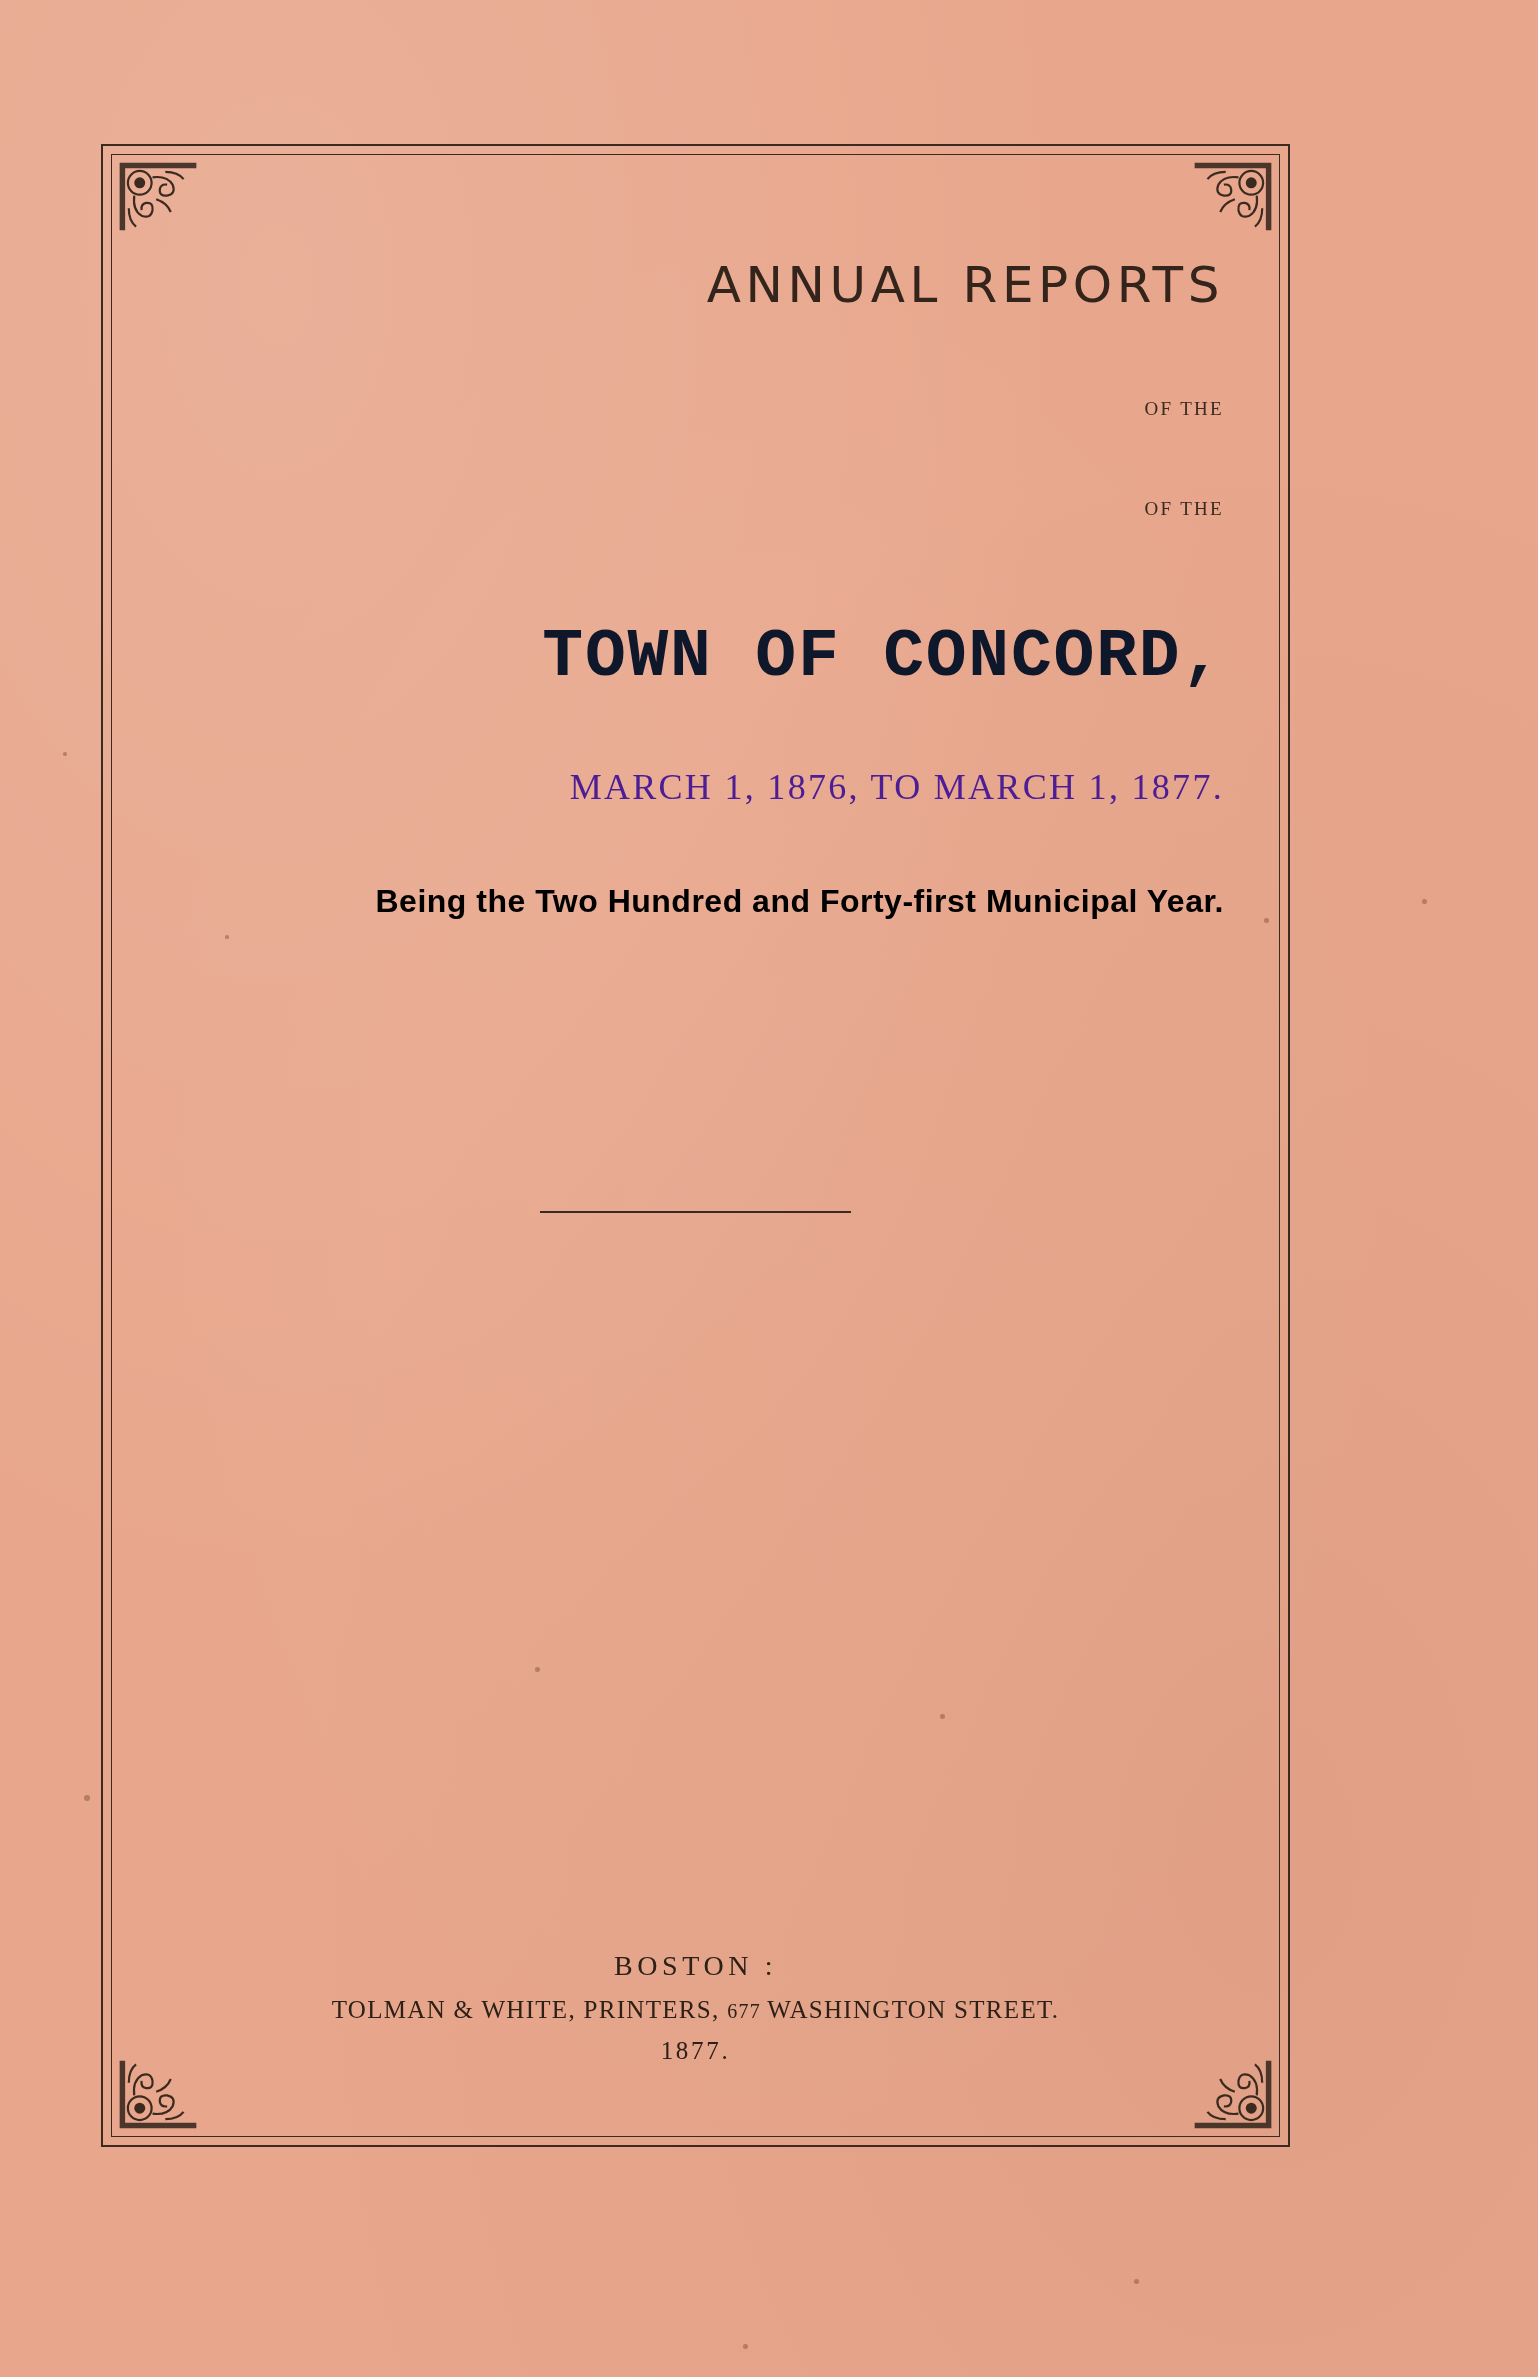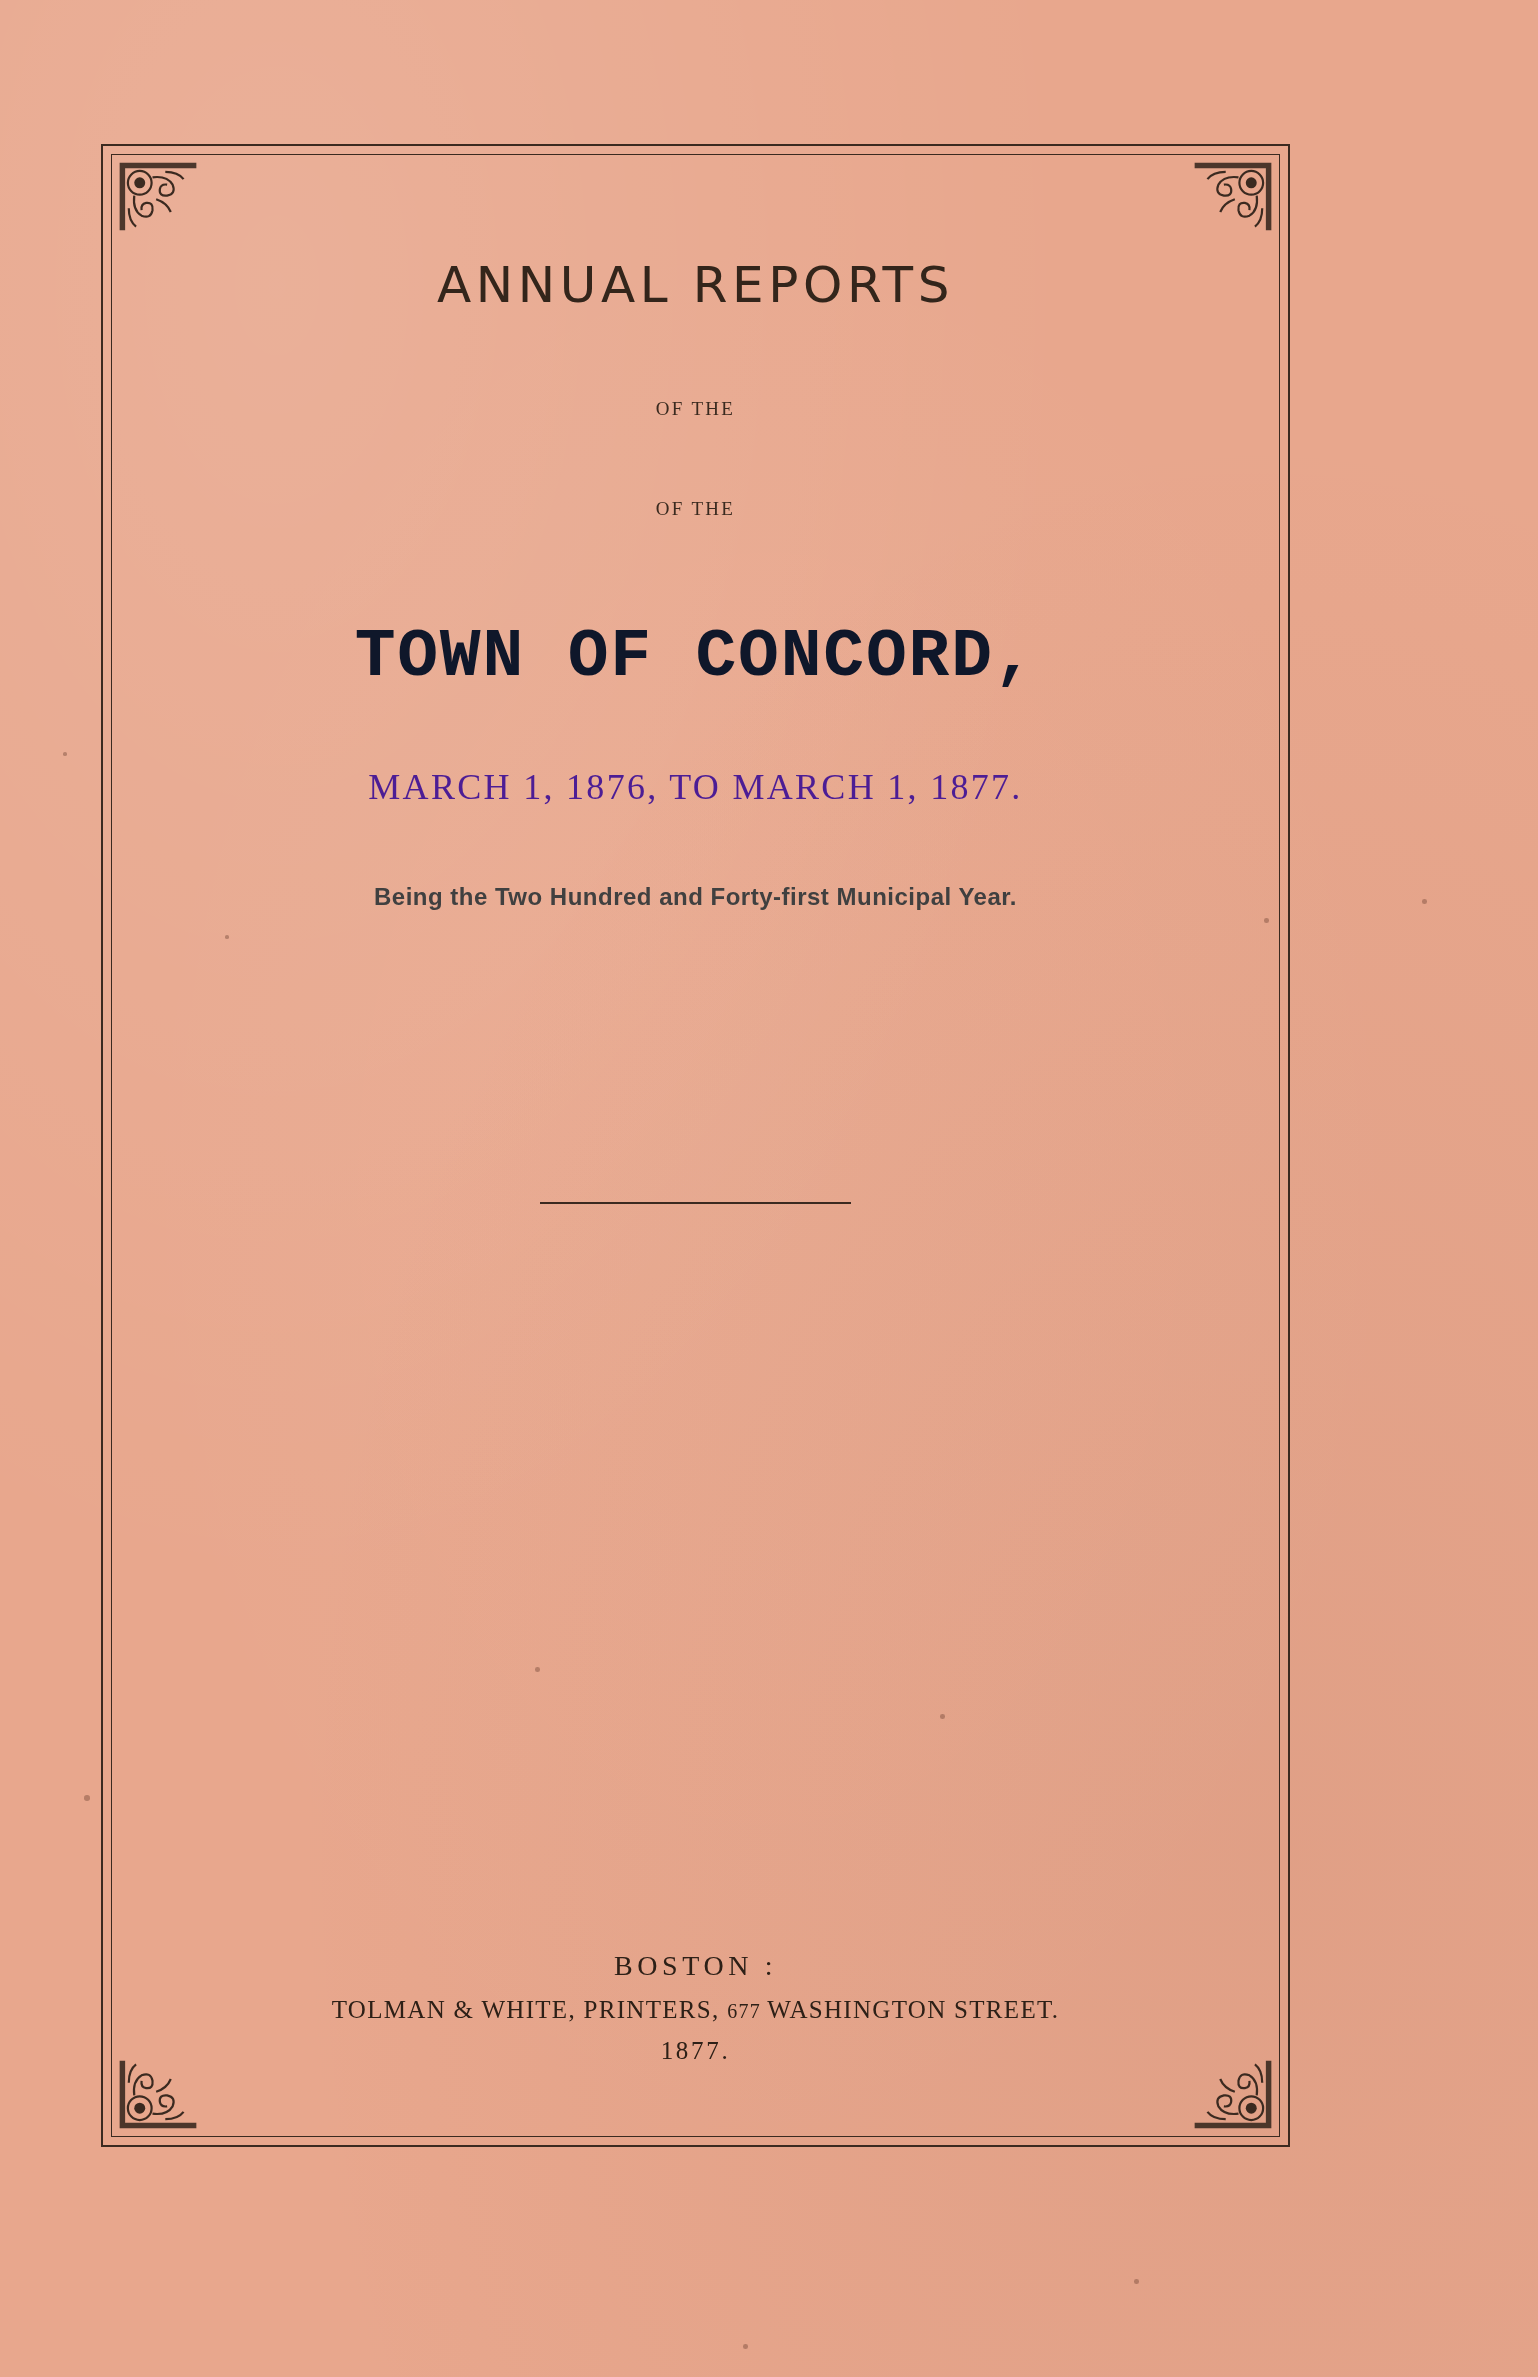--- a/index.html
+++ b/index.html
@@ -59,21 +59,21 @@
   .corner-tl { left: 12.8px;  top: 12.8px; }
   .corner-tr { right: 12.8px; top: 12.8px; transform: scaleX(-1); }
   .corner-bl { left: 12.8px;  bottom: 12.8px; transform: scaleY(-1); }
   .corner-br { right: 12.8px; bottom: 12.8px; transform: scale(-1,-1); }
 
   .content {
     position: absolute;
     left: 0; right: 0;
     top: 0;
     padding: 0 64px;
-    text-align: center;
+    text-align: right;
     color: #2d2017;
   }
 
   .title-main {
     margin-top: 110px;
     font-size: 50px;
     letter-spacing: 4.6px;
     font-family: "DejaVu Sans", sans-serif;
     font-weight: 400;
     color: #33251b;
@@ -114,25 +114,25 @@
   }
   .daterange {
     margin-top: 71px;
     font-size: 36px;
     letter-spacing: 2.3px;
     font-family: Liberation Serif, serif;
     color: #4c1d95;
   }
   .municipal {
     margin-top: 75px;
-    font-size: 24px;
+    font-size: 32px;
     font-weight: 700;
     letter-spacing: 0.5px;
     font-family: "Liberation Sans", sans-serif;
-    color: #404040;
+    color: #000000;
   }
 
   .rule {
     width: 311px;
     height: 1.8px;
     background: #3b2a20;
     margin: 291px auto 0 auto;
   }
 
   .imprint {

